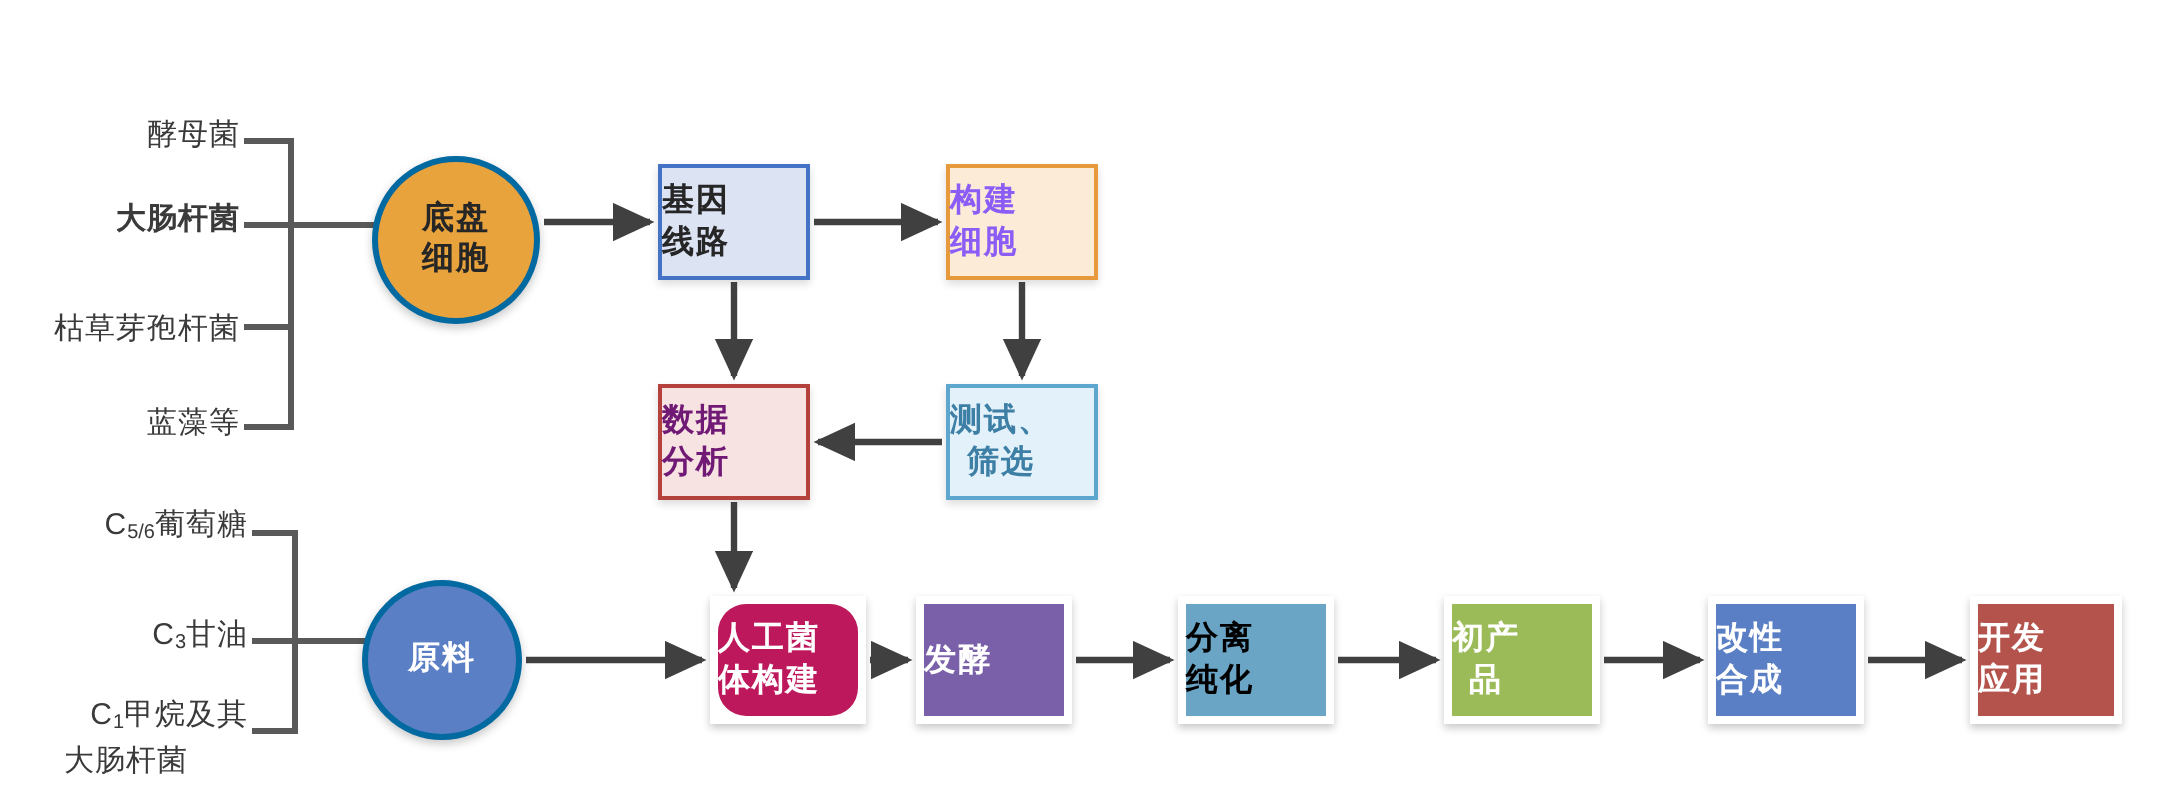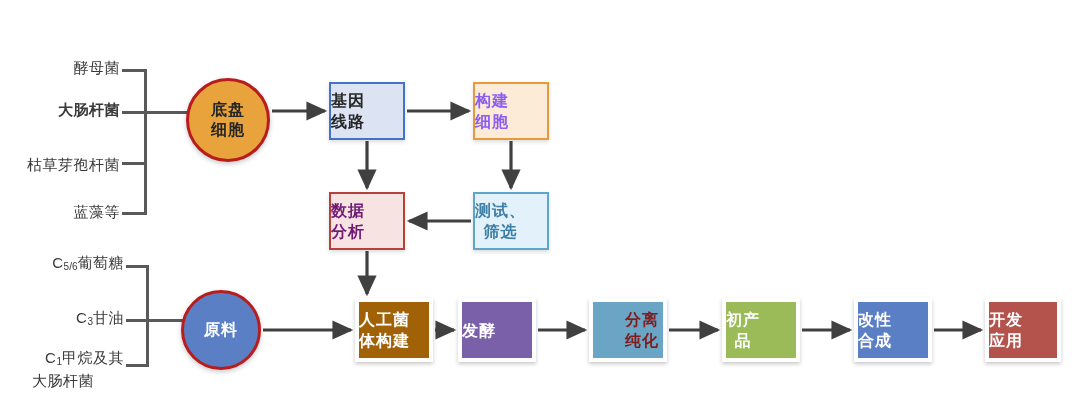--- a/index.html
+++ b/index.html
@@ -69,21 +69,21 @@
     border-radius: 50%;
     display: flex;
     align-items: center;
     justify-content: center;
     text-align: center;
     font-size: 16px;
     font-weight: bold;
     line-height: 20px;
     letter-spacing: 1px;
     box-shadow: 0 2px 5px rgba(0,0,0,0.22);
-    border: 3px solid #b91c1c;
+    border: 3px solid #0369a1;
     box-sizing: border-box;
   }
   .node-circle span { display: block; }
 
   
   .node-box {
     position: absolute;
     display: flex;
     align-items: center;
     justify-content: center;
@@ -209,38 +209,38 @@
   <div class="node-box outlined" style="left:473px; top:192px; width:76px; height:58px;">
     <div class="inner" style="border-color:#5DA7CE; background:#E3F2FA; color:#3E7FA6;">
       <div>
         <span class="txt">测试、</span>
         <span class="txt">筛选</span>
       </div>
     </div>
   </div>
 
   <div class="node-box" style="left:355px; top:298px; width:78px; height:64px;">
-    <div class="inner" style="background:#a16207; color:#ffffff;">
+    <div class="inner" style="background:#be185d; color:#ffffff;border-radius:14px;">
       <div>
         <span class="txt">人工菌</span>
         <span class="txt">体构建</span>
       </div>
     </div>
   </div>
 
   <div class="node-box" style="left:458px; top:298px; width:78px; height:64px;">
     <div class="inner" style="background:#7A60A8; color:#ffffff;">
       <div>
         <span class="txt">发酵</span>
       </div>
     </div>
   </div>
 
   <div class="node-box" style="left:589px; top:298px; width:78px; height:64px;">
-    <div class="inner" style="background:#6BA5C6; color:#7f1d1d;padding-left:32px;">
+    <div class="inner" style="background:#6BA5C6; color:#000000;">
       <div>
         <span class="txt">分离</span>
         <span class="txt">纯化</span>
       </div>
     </div>
   </div>
 
   <div class="node-box" style="left:722px; top:298px; width:78px; height:64px;">
     <div class="inner" style="background:#9BBB59; color:#ffffff;">
       <div>

